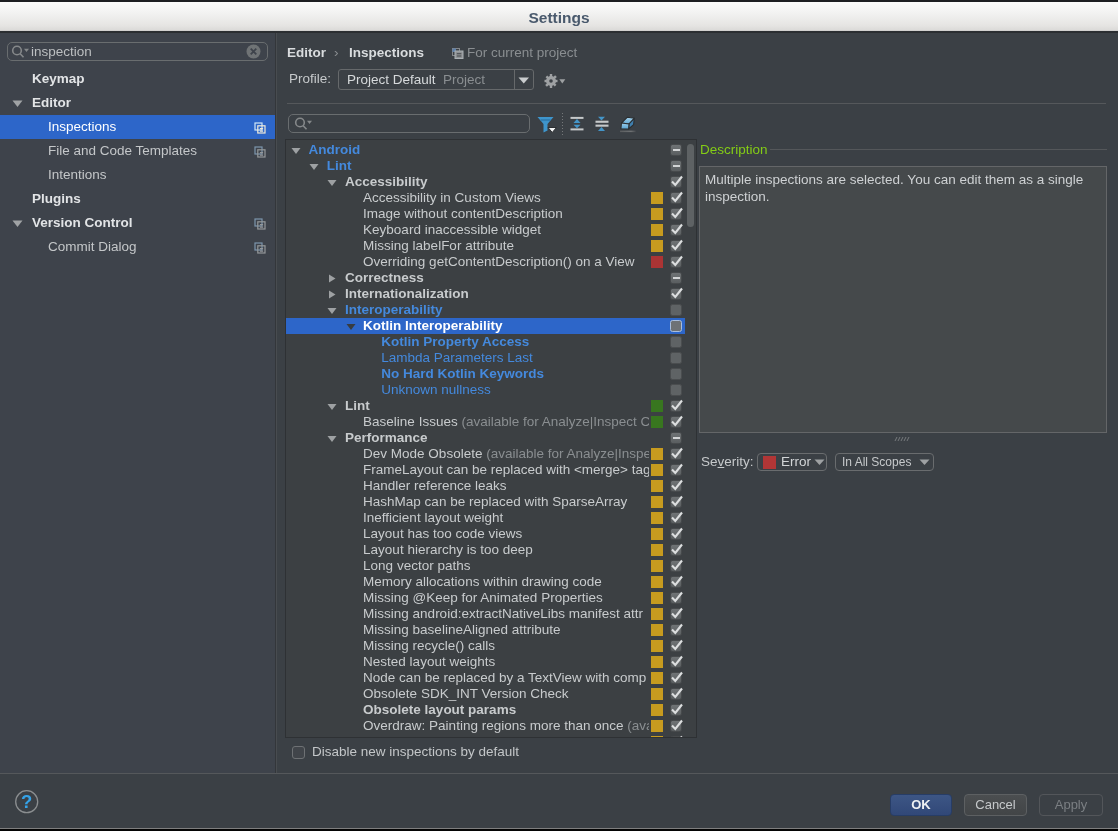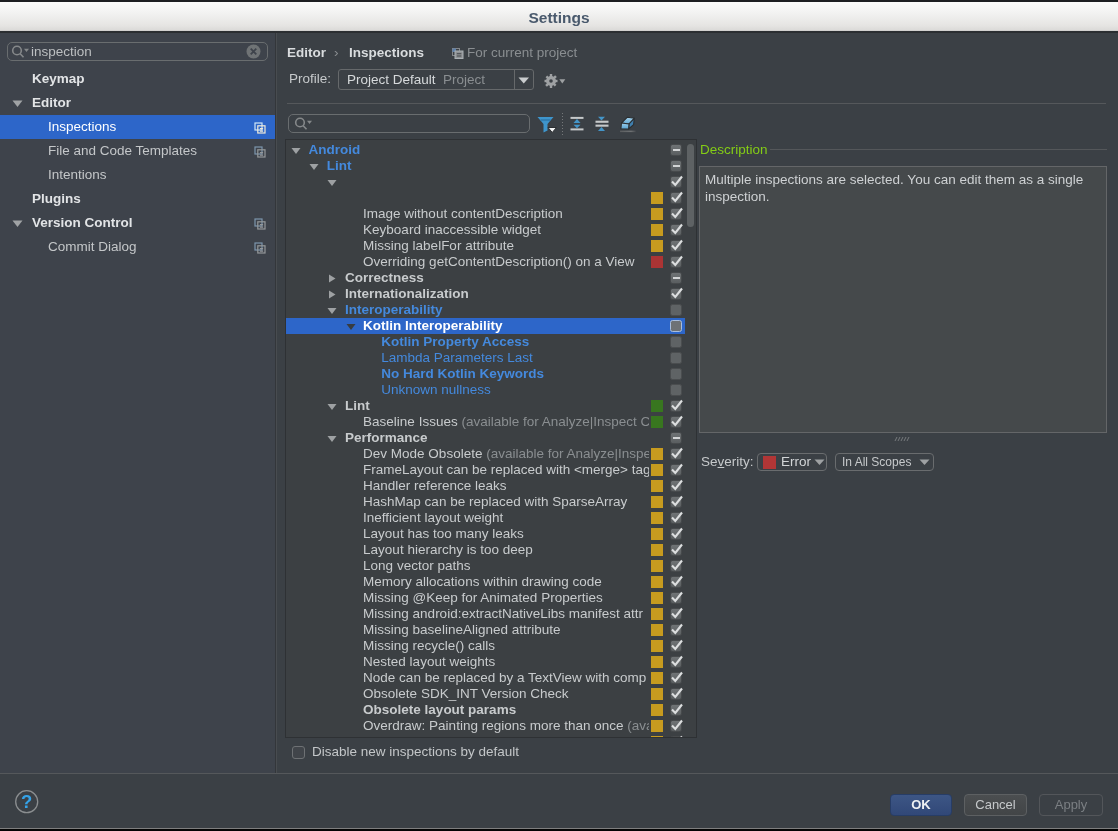--- a/index.html
+++ b/index.html
@@ -183,24 +183,26 @@
     <div style="position:absolute;left:386.5px;top:9px;width:7px;height:2px;background:#d2d4d5"></div>
 <svg class="ar" style="left:23.2px;top:21.5px" width="10" height="10">
       <polygon points="0.5,2 9.5,2 5,8" fill="#9ea1a3"></polygon>
     </svg>
     <div class="rt" style="left:40.7px;top:18px;width:322.3px;font-weight:bold;color:#4489dd">Lint</div>
     <div class="cb" style="left:384px;top:20px"></div>
     <div style="position:absolute;left:386.5px;top:25px;width:7px;height:2px;background:#d2d4d5"></div>
 <svg class="ar" style="left:41.4px;top:37.5px" width="10" height="10">
       <polygon points="0.5,2 9.5,2 5,8" fill="#9ea1a3"></polygon>
     </svg>
+    <div class="rt" style="left:58.9px;top:34px;width:304.1px;font-weight:bold;color:#c8cbcd">Accessibility</div>
     <div class="cb" style="left:384px;top:36px"></div>
     <svg class="cbm" style="left:383px;top:33px" width="15" height="15">
       <polyline points="3,8.5 6.3,12 13,3.5" fill="none" stroke="#dcdedf" stroke-width="2.1"></polyline>
     </svg>
+<div class="rt" style="left:77.1px;top:50px;width:285.9px;font-weight:normal;color:#c8cbcd">Accessibility in Custom Views</div>
     <div style="position:absolute;left:365px;top:52px;width:12px;height:12px;background:#c79b1f"></div>
     <div class="cb" style="left:384px;top:52px"></div>
     <svg class="cbm" style="left:383px;top:49px" width="15" height="15">
       <polyline points="3,8.5 6.3,12 13,3.5" fill="none" stroke="#dcdedf" stroke-width="2.1"></polyline>
     </svg>
 <div class="rt" style="left:77.1px;top:66px;width:285.9px;font-weight:normal;color:#c8cbcd">Image without contentDescription</div>
     <div style="position:absolute;left:365px;top:68px;width:12px;height:12px;background:#c79b1f"></div>
     <div class="cb" style="left:384px;top:68px"></div>
     <svg class="cbm" style="left:383px;top:65px" width="15" height="15">
       <polyline points="3,8.5 6.3,12 13,3.5" fill="none" stroke="#dcdedf" stroke-width="2.1"></polyline>
@@ -300,21 +302,21 @@
     <div class="cb" style="left:384px;top:356px"></div>
     <svg class="cbm" style="left:383px;top:353px" width="15" height="15">
       <polyline points="3,8.5 6.3,12 13,3.5" fill="none" stroke="#dcdedf" stroke-width="2.1"></polyline>
     </svg>
 <div class="rt" style="left:77.1px;top:370px;width:285.9px;font-weight:normal;color:#c8cbcd">Inefficient layout weight</div>
     <div style="position:absolute;left:365px;top:372px;width:12px;height:12px;background:#c79b1f"></div>
     <div class="cb" style="left:384px;top:372px"></div>
     <svg class="cbm" style="left:383px;top:369px" width="15" height="15">
       <polyline points="3,8.5 6.3,12 13,3.5" fill="none" stroke="#dcdedf" stroke-width="2.1"></polyline>
     </svg>
-<div class="rt" style="left:77.1px;top:386px;width:285.9px;font-weight:normal;color:#c8cbcd">Layout has too many leaks</div>
+<div class="rt" style="left:77.1px;top:386px;width:285.9px;font-weight:normal;color:#c8cbcd">Layout has too code views</div>
     <div style="position:absolute;left:365px;top:388px;width:12px;height:12px;background:#c79b1f"></div>
     <div class="cb" style="left:384px;top:388px"></div>
     <svg class="cbm" style="left:383px;top:385px" width="15" height="15">
       <polyline points="3,8.5 6.3,12 13,3.5" fill="none" stroke="#dcdedf" stroke-width="2.1"></polyline>
     </svg>
 <div class="rt" style="left:77.1px;top:402px;width:285.9px;font-weight:normal;color:#c8cbcd">Layout hierarchy is too deep</div>
     <div style="position:absolute;left:365px;top:404px;width:12px;height:12px;background:#c79b1f"></div>
     <div class="cb" style="left:384px;top:404px"></div>
     <svg class="cbm" style="left:383px;top:401px" width="15" height="15">
       <polyline points="3,8.5 6.3,12 13,3.5" fill="none" stroke="#dcdedf" stroke-width="2.1"></polyline>

